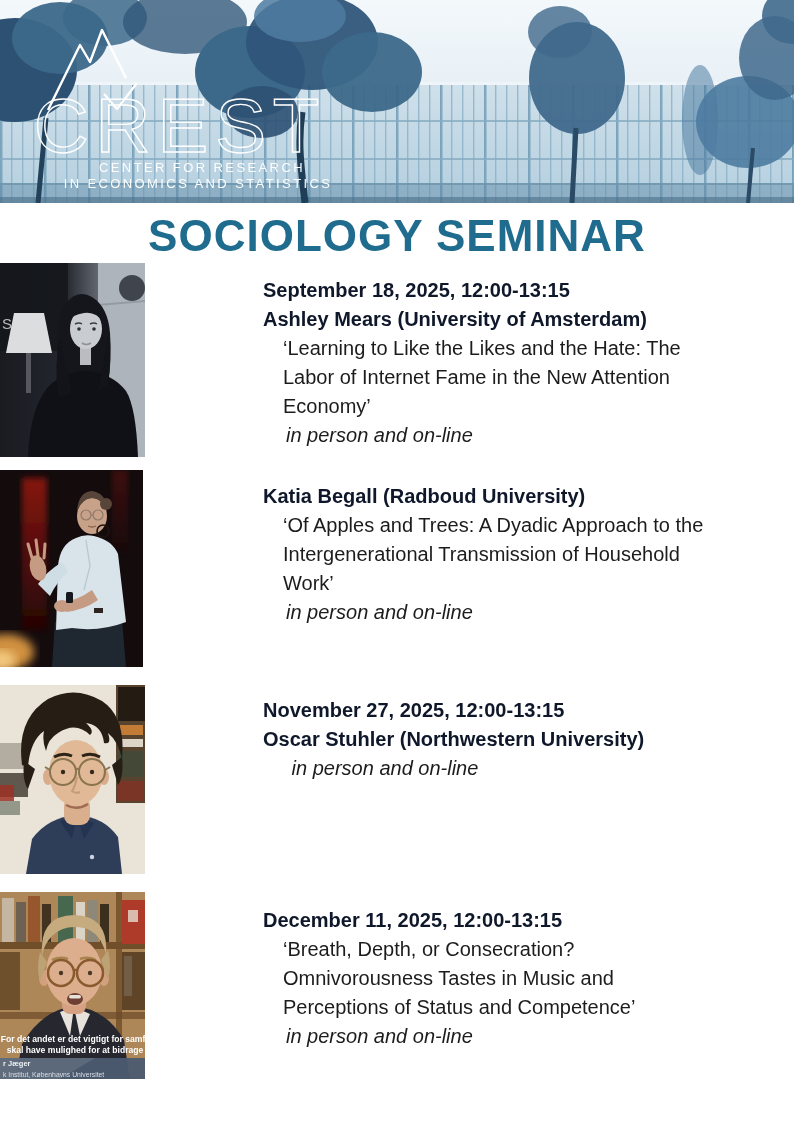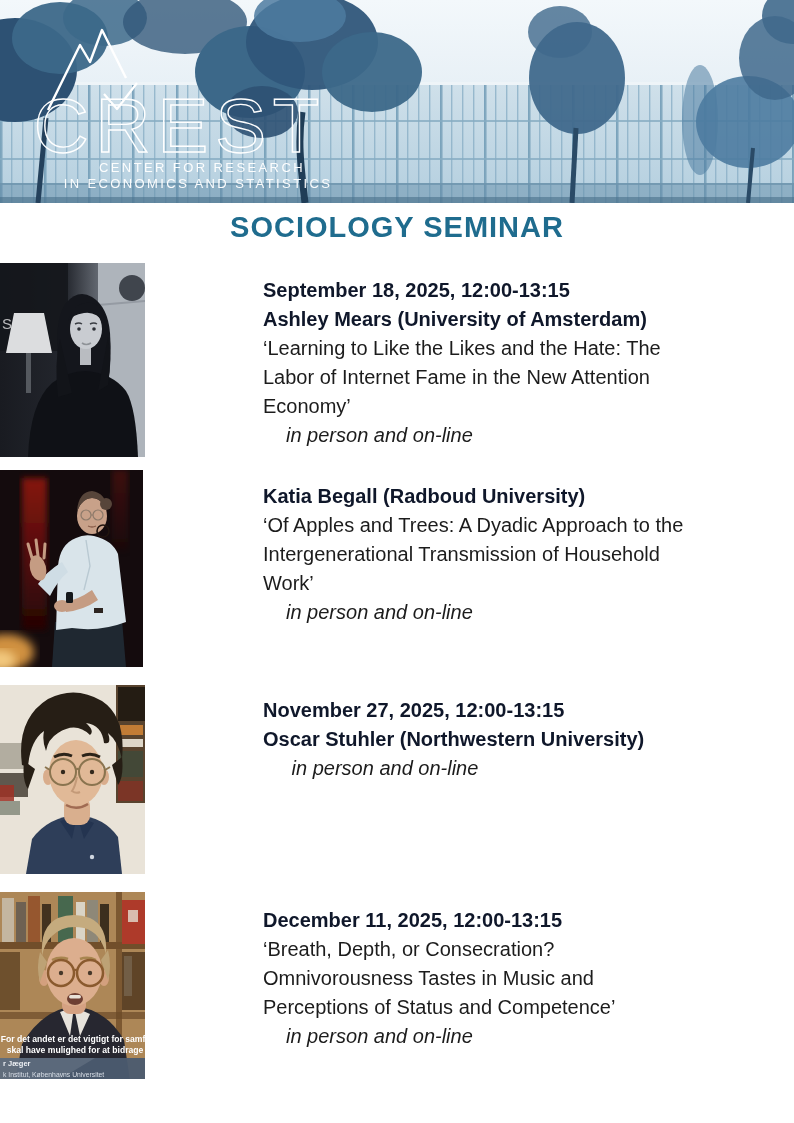--- a/index.html
+++ b/index.html
@@ -10,21 +10,21 @@
   }
   svg text{font-family:"Liberation Sans",sans-serif;}
 
   
   .header{position:absolute;top:0;left:0;width:794px;height:203px;}
   .header svg{display:block;}
 
   
   .main-title{
     position:absolute;top:211px;left:0;width:794px;
-    text-align:center;font-size:29px;font-weight:700;letter-spacing:1px;
+    text-align:center;font-size:44px;font-weight:700;letter-spacing:1px;
     color:#1f6c8e;
   }
 
   
   .photo{position:absolute;left:0;overflow:hidden;}
   .photo svg{display:block;}
   .photo1{top:263px;width:145px;height:194px;}
   .photo2{top:470px;width:143px;height:197px;}
   .photo3{top:685px;width:145px;height:189px;}
   .photo4{top:892px;width:145px;height:195px;}
@@ -32,21 +32,21 @@
   
   .entry{
     position:absolute;left:263px;width:500px;
     font-size:20px;line-height:29px;color:#1c1c1c;
   }
   .entry1{top:276px;}
   .entry2{top:482px;}
   .entry3{top:696px;}
   .entry4{top:906px;}
   .entry .date,.entry .speaker{font-weight:700;color:#0f172a;}
-  .entry .talk-title{white-space:pre-wrap;}
+  .entry .talk-title{white-space:pre-wrap;margin-left:20px;}
   .entry .talk-mode{font-style:italic;white-space:pre-wrap;margin-left:23px;}
 </style>
 </head>
 <body>
 
 <div class="page">
 
   <div class="header">
     <svg width="794" height="203" viewBox="0 0 794 203">
       <defs>

